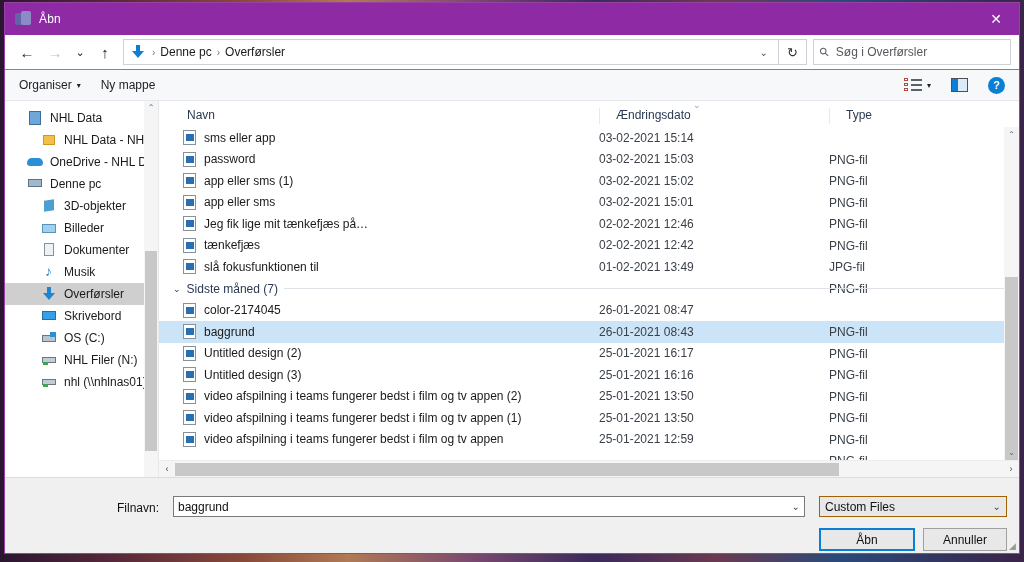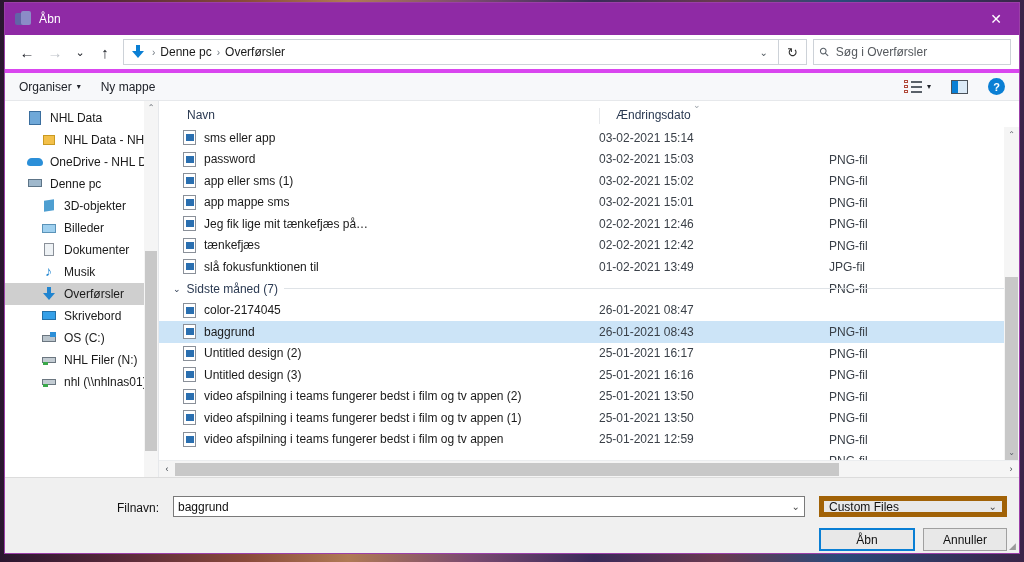--- a/index.html
+++ b/index.html
@@ -85,21 +85,21 @@
   }
   #searchbox {
     width: 198px; height: 26px; margin-left: 6px; border: 1px solid #cdd2d8;
     background: #fff; display: flex; align-items: center; padding: 0 6px; gap: 7px;
   }
   #searchbox .mag { font-size: 12px; color: #5a6169; transform: rotate(-45deg); }
   #searchbox .ph { font-size: 12px; color: #55595e; }
   
   #cmdbar {
     height: 32px; flex: none; background: #f7f8fa;
-    border-top: 4px solid #d946ef; border-bottom: 1px solid #e6e8eb;
+    border-top: 1px solid #d946ef; border-bottom: 1px solid #e6e8eb;
     display: flex; align-items: center; padding: 0 14px; gap: 20px;
   }
   #cmdbar .cmd { font-size: 12px; color: #20232a; display: flex; align-items: center; gap: 5px; }
   #cmdbar .caret { font-size: 8px; color: #20232a; }
   #cmdbar .spacer { flex: 1; }
   .viewicon { width: 18px; height: 14px; position: relative; }
   .viewicon i {
     position: absolute; left: 7px; width: 11px; height: 2px; background: #5a6169;
   }
   .viewicon b {
@@ -198,21 +198,21 @@
             position: relative; }
   #fn-label { position: absolute; left: 112px; top: 23px; font-size: 12px; color: #111; }
   #fn-input {
     position: absolute; left: 168px; top: 18px; width: 632px; height: 21px;
     background: #fff; border: 1px solid #7a7a7a; display: flex; align-items: center;
     padding: 0 4px; font-size: 12px; color: #111;
   }
   #fn-input .caret { margin-left: auto; font-size: 10px; color: #4a4a4a; }
   #filter-select {
     position: absolute; left: 814px; top: 18px; width: 188px; height: 21px;
-    background: #e8e8e8; border: 5px solid #a16207; display: flex; align-items: center;
+    background: #e8e8e8; border: 1px solid #a16207; display: flex; align-items: center;
     padding: 0 5px; font-size: 12px; color: #111;
   }
   #filter-select .caret { margin-left: auto; font-size: 10px; color: #4a4a4a; }
   #open-btn {
     position: absolute; left: 814px; top: 50px; width: 96px; height: 23px;
     background: #e8e8e8; border: 2px solid #0a7fd4; display: flex;
     align-items: center; justify-content: center; font-size: 12px; color: #111;
   }
   #cancel-btn {
     position: absolute; left: 918px; top: 50px; width: 84px; height: 23px;
@@ -378,20 +378,21 @@
       <div id="sb-scroll">
         <div class="arw">⌃</div>
         <div id="sb-thumb"></div>
       </div>
     </div>
 
     <div id="filearea">
       <div id="colheads">
         <div class="ch name">Navn</div>
         <div class="ch date">Ændringsdato</div>
+        <div class="ch type">Type</div>
         <div id="sortmark">⌄</div>
       </div>
       <div id="rows">
         <div id="rows-inner">
             <div class="row">
               <div class="cell-name">
                 <span class="file-ico"></span>
                 <span>sms eller app</span>
               </div>
               <div class="cell-date">03-02-2021 15:14</div>
@@ -409,21 +410,21 @@
               <div class="cell-name">
                 <span class="file-ico"></span>
                 <span>app eller sms (1)</span>
               </div>
               <div class="cell-date">03-02-2021 15:02</div>
               <div class="cell-type">PNG-fil</div>
             </div>
             <div class="row">
               <div class="cell-name">
                 <span class="file-ico"></span>
-                <span>app mappe sms</span>
+                <span>app eller sms</span>
               </div>
               <div class="cell-date">03-02-2021 15:01</div>
               <div class="cell-type">PNG-fil</div>
             </div>
             <div class="row">
               <div class="cell-name">
                 <span class="file-ico"></span>
                 <span>Jeg fik lige mit tænkefjæs på…</span>
               </div>
               <div class="cell-date">02-02-2021 12:46</div>

